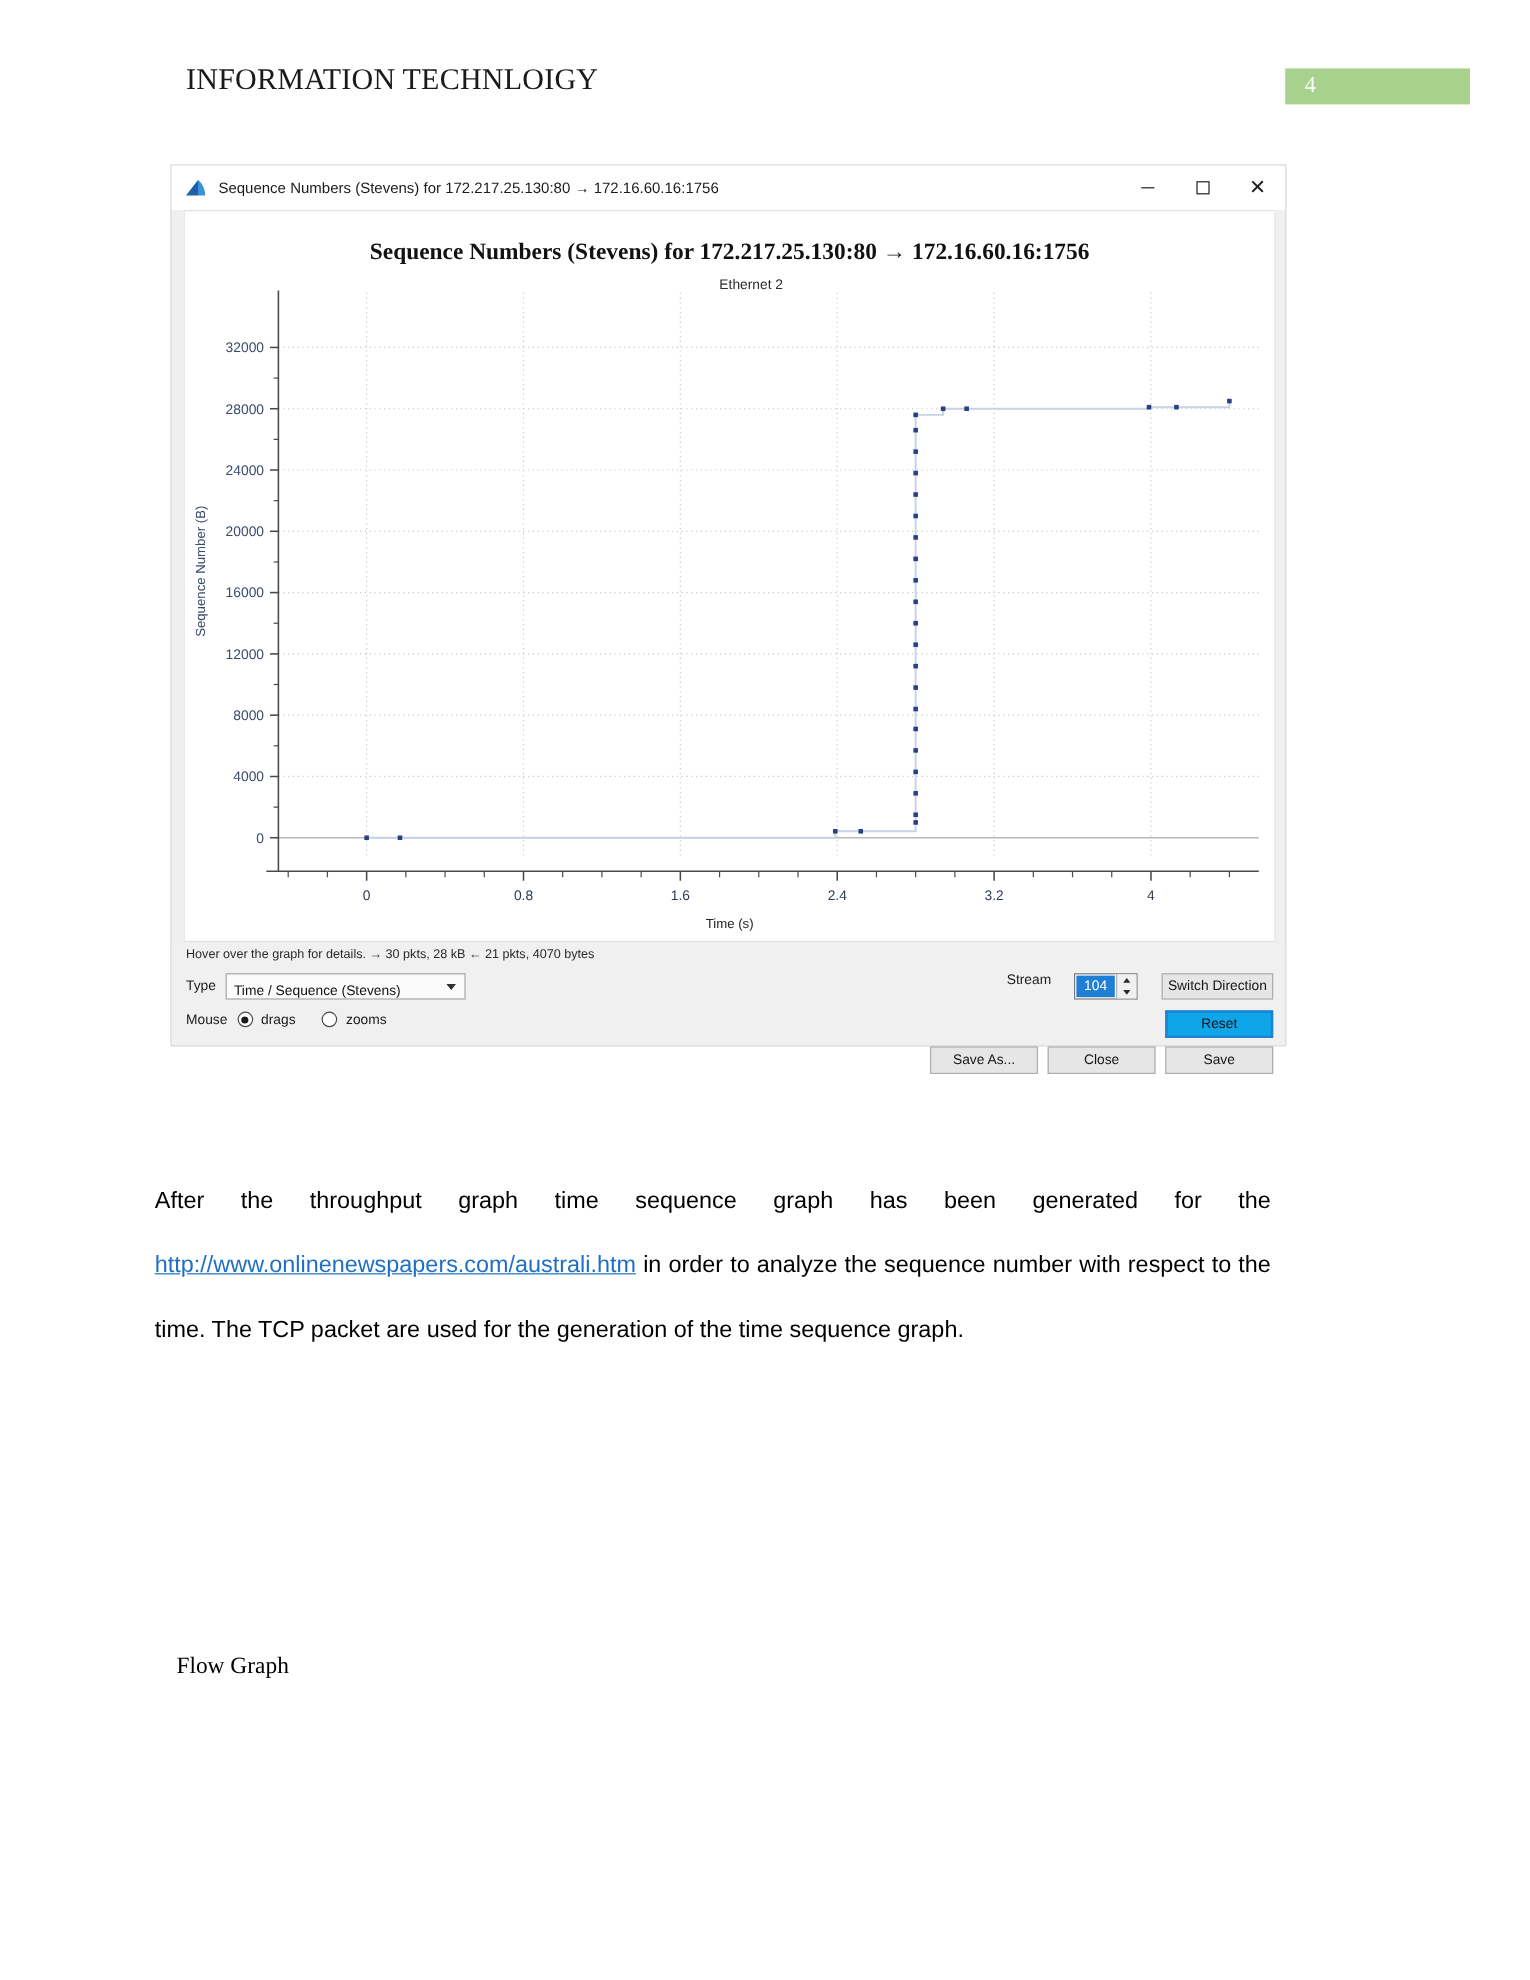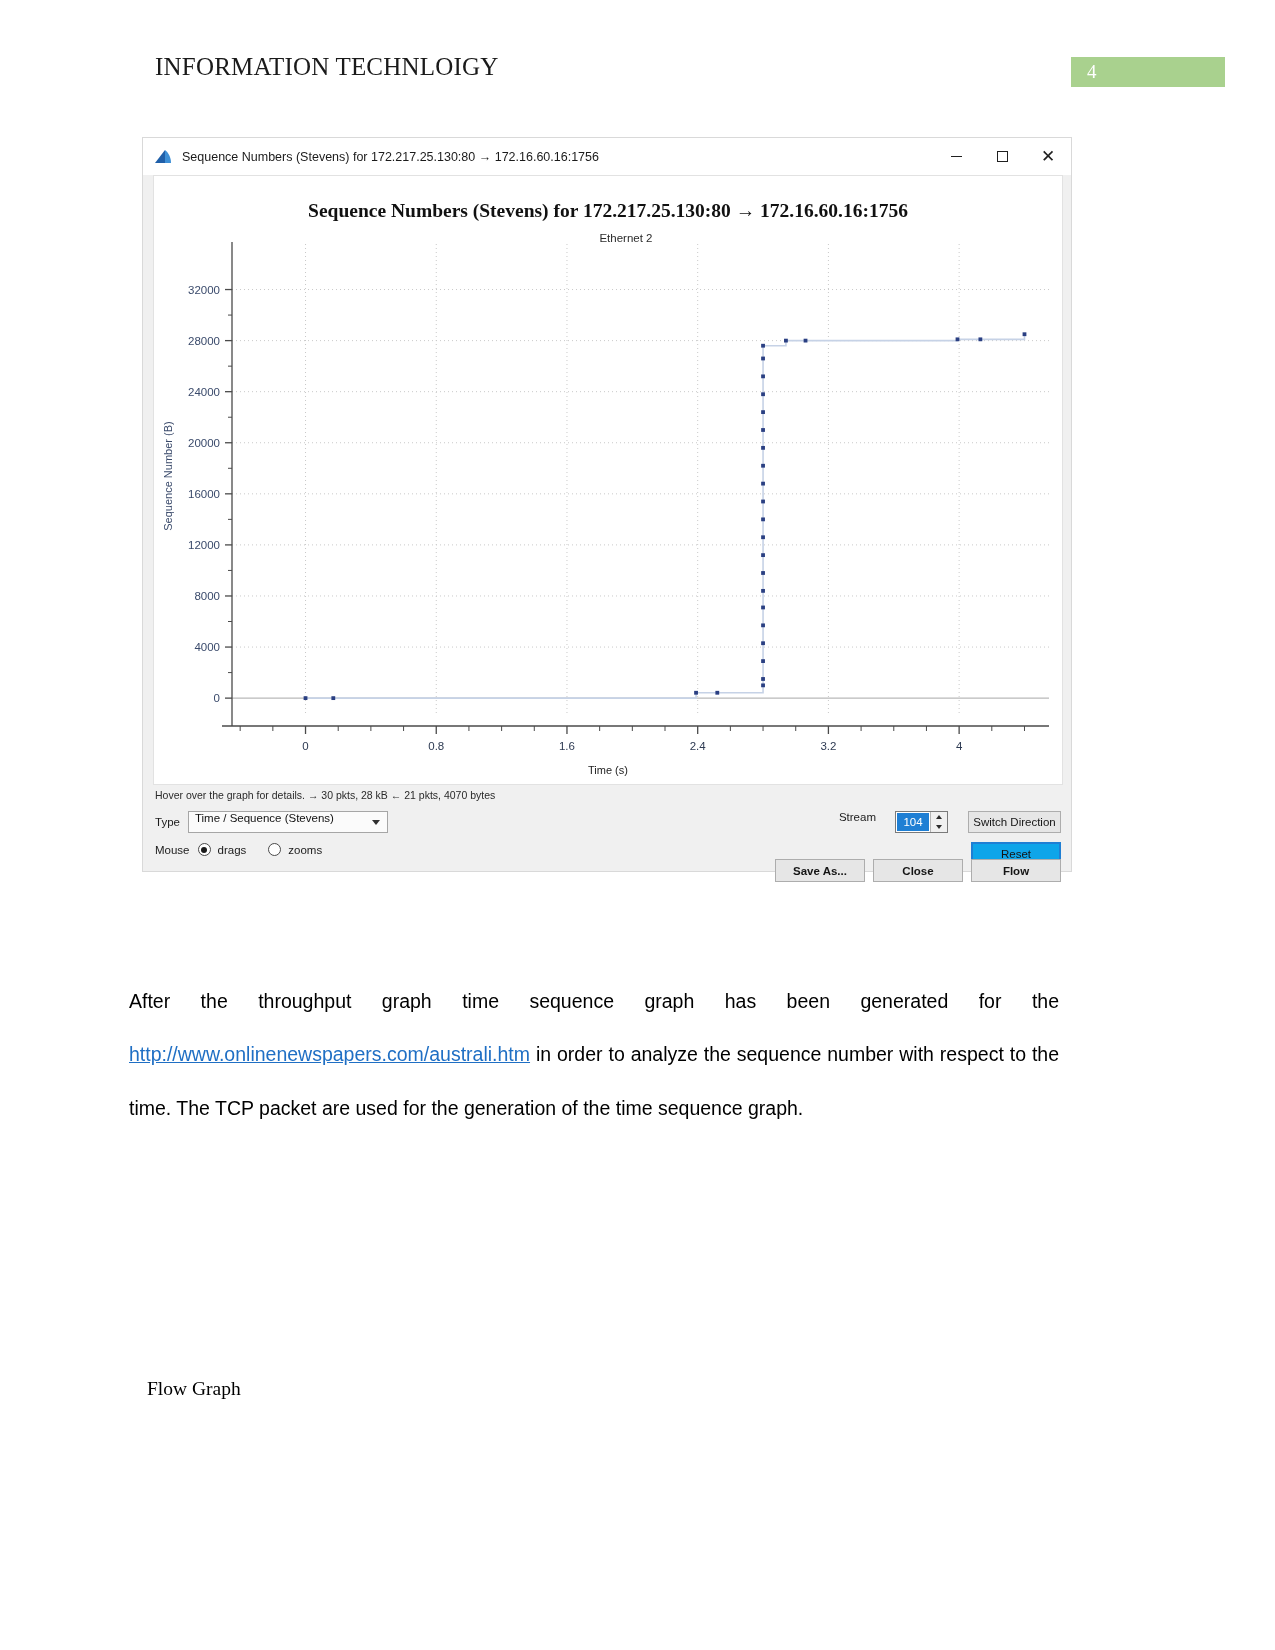--- a/index.html
+++ b/index.html
@@ -111,21 +111,21 @@
     font-size: 10.5px; color: #2a2a2a;
     white-space: nowrap;
   }
   .row-type { position: absolute; left: 12px; top: 26px; display: flex; align-items: center; }
   .row-mouse { position: absolute; left: 12px; top: 58px; display: flex; align-items: center; justify-content: space-between; }
   .ctl-label { font-size: 11.5px; color: #1b1b1b; margin-right: 8px; }
   .combo {
     width: 200px; height: 22px;
     background: #fbfbfb;
     border: 1px solid #a6a6a6;
-    display: flex; align-items: flex-start;
+    display: flex; align-items: flex-end;
     padding: 0 6px;
     font-size: 11.5px; color: #111;
     position: relative;
   }
   .combo .arrow {
     position: absolute; right: 7px; top: 50%;
     width: 0; height: 0; margin-top: -2px;
     border-left: 4.5px solid transparent;
     border-right: 4.5px solid transparent;
     border-top: 5px solid #303030;
@@ -178,22 +178,22 @@
     display: flex; align-items: center; justify-content: center;
     font-family: "Liberation Sans", sans-serif;
   }
   .btn-switch { margin-left: 8px; width: 93px; height: 22px; }
   .btn-reset {
     position: absolute; right: 10px; top: 57px;
     width: 90px; height: 23px;
     border: 2px solid #1f7fd4; background: #0ea5e9;
   }
   .row-bottom {
-    position: absolute; right: 10px; top: 74px;
-    display: flex; gap: 8px; font-weight: bold;
+    position: absolute; right: 10px; top: 87px;
+    display: flex; gap: 8px;
   }
   .btn-bottom { width: 90px; height: 23px; }
 
   
   .body-copy {
     position: absolute; left: 129px; top: 955px; width: 930px;
     font-family: Liberation Sans, sans-serif;
     font-size: 19.5px; color: #000;
     text-align: justify;
     line-height: 2.75;
@@ -386,21 +386,21 @@
         </span>
       </div>
       <div class="btn btn-switch">Switch Direction</div>
     </div>
 
     <div class="btn btn-reset">Reset</div>
 
     <div class="row-bottom">
       <div class="btn btn-bottom">Save As...</div>
       <div class="btn btn-bottom">Close</div>
-      <div class="btn btn-bottom">Flow</div>
+      <div class="btn btn-bottom">Save</div>
     </div>
   </div>
 </div>
 
 <p class="body-copy">
   <span>After the throughput graph time sequence graph has been generated for the </span><a href="#">http://www.onlinenewspapers.com/australi.htm</a><span> in order to analyze the sequence number with respect to the time. The TCP packet are used for the generation of the time sequence graph.</span>
 </p>
 
 <div class="flow-graph-label">Flow Graph</div>
 

